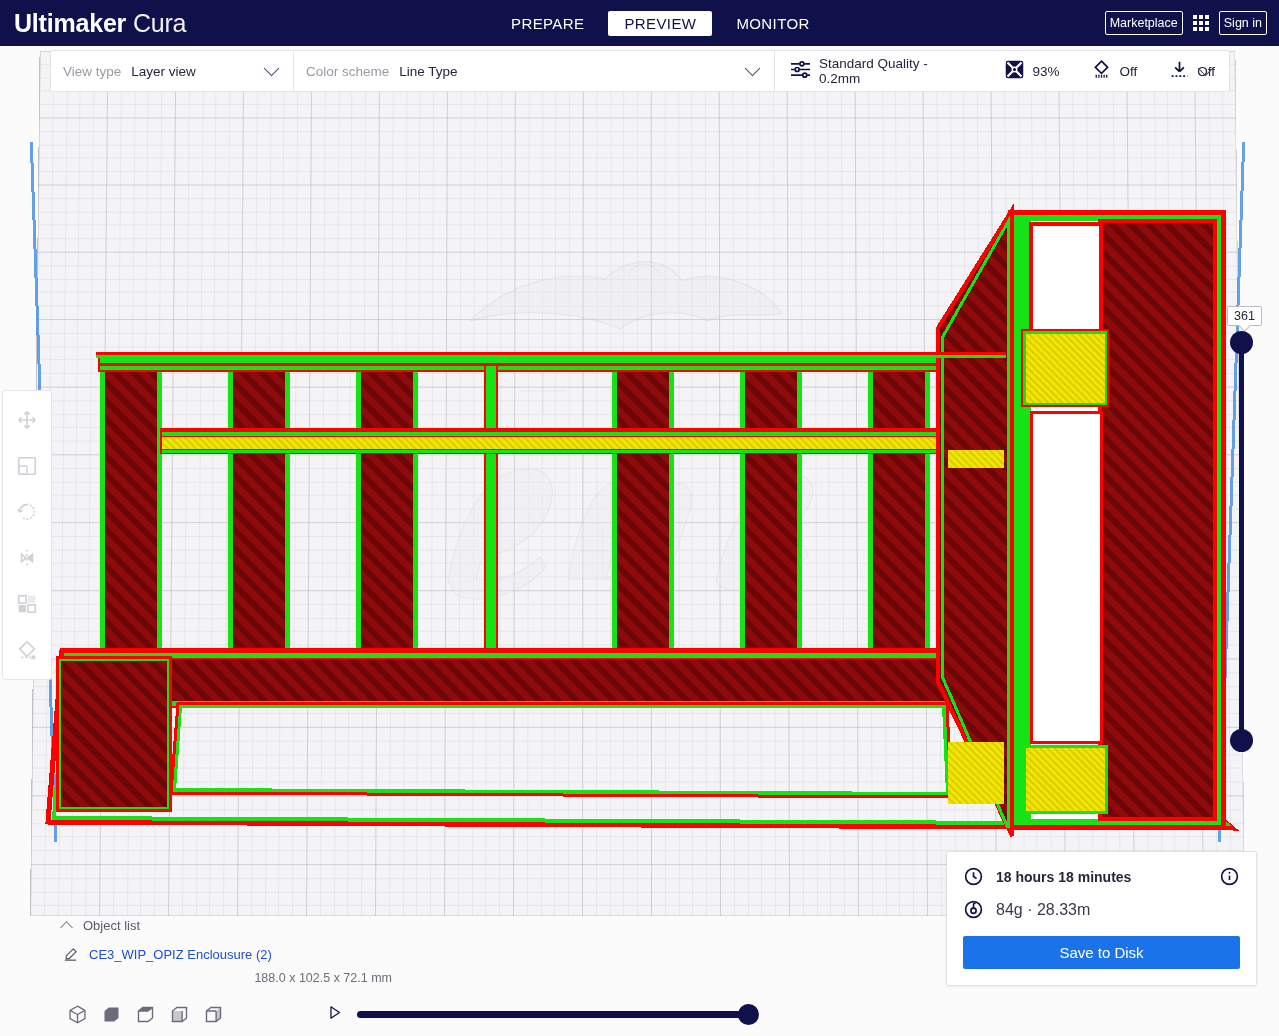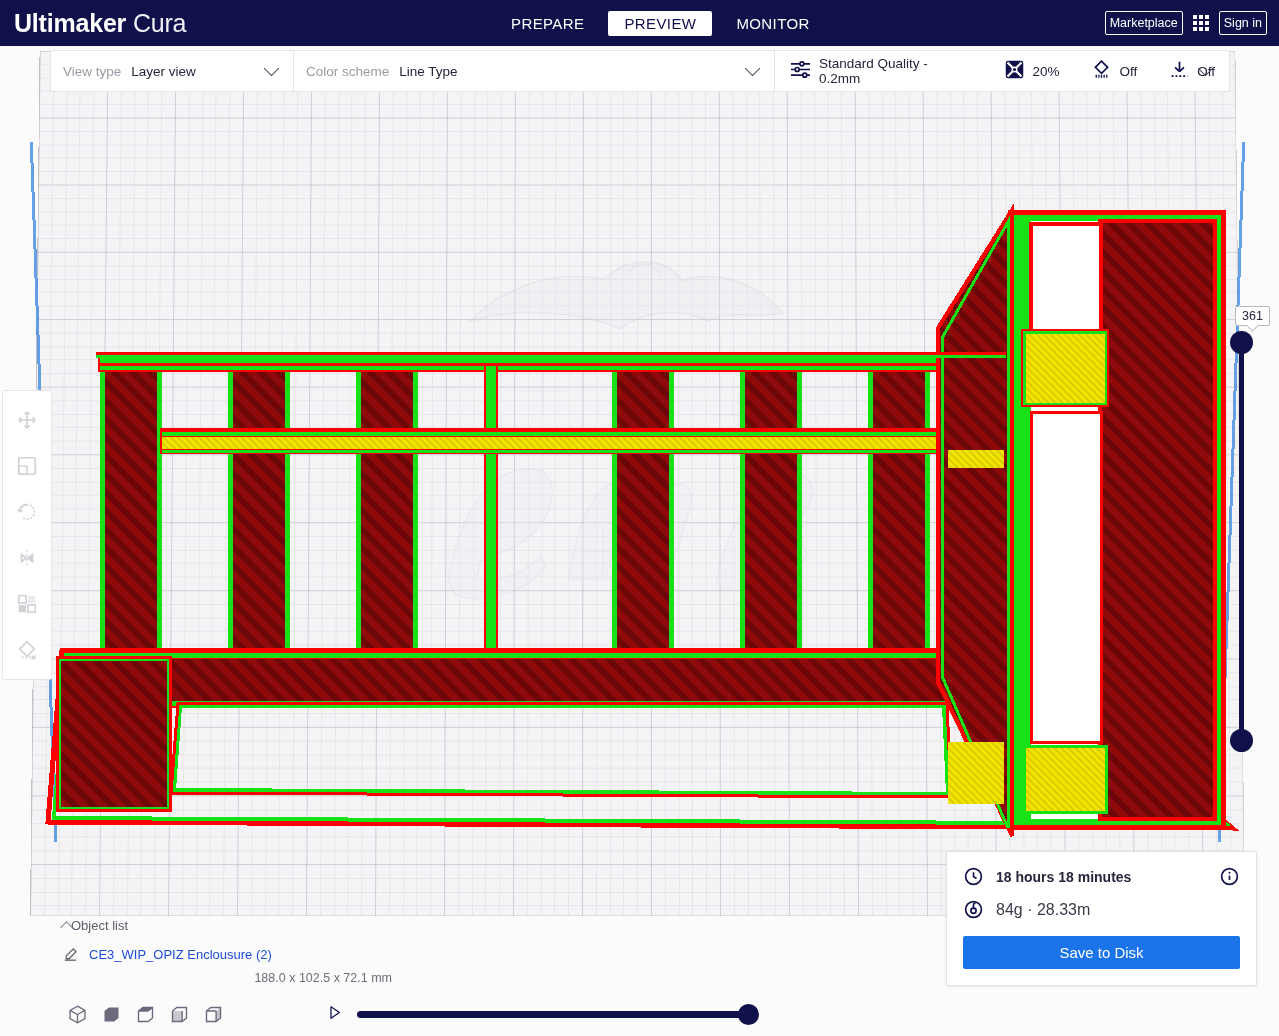--- a/index.html
+++ b/index.html
@@ -97,34 +97,34 @@
   .tool-btn { width: 36px; height: 38px; display: flex; align-items: center; justify-content: center; cursor: pointer; }
   .tool-btn svg { opacity: .45; }
 
   
   #layer-slider { position: absolute; right: 14px; top: 240px; width: 46px; height: 470px; z-index: 25; }
   #ls-track { position: absolute; left: 20px; top: 56px; width: 5px; height: 398px; background: #10104b; border-radius: 3px; }
   .ls-handle { position: absolute; left: 11px; width: 23px; height: 23px; border-radius: 50%; background: #10104b; cursor: pointer; }
   #ls-handle-top { top: 45px; }
   #ls-handle-bottom { top: 443px; }
   #ls-value {
-    position: absolute; left: 16px; top: 20px; min-width: 34px; padding: 2px 6px;
+    position: absolute; left: 8px; top: 20px; min-width: 34px; padding: 2px 6px;
     background: #ffffff; border: 1px solid #b9b9c4; border-radius: 2px;
     font-size: 12.5px; color: #25253c; text-align: center;
   }
   #ls-value::after {
     content: ""; position: absolute; left: 50%; margin-left: -4px; bottom: -5px;
     width: 8px; height: 8px; background: #ffffff;
     border-right: 1px solid #b9b9c4; border-bottom: 1px solid #b9b9c4;
     transform: rotate(45deg);
   }
 
   
   #object-list { position: absolute; left: 62px; top: 866px; width: 330px; z-index: 25; }
-  #ol-header { display: flex; align-items: center; height: 26px; cursor: pointer; }
+  #ol-header { display: flex; align-items: center; gap: 12px; height: 26px; cursor: pointer; }
   #ol-header .caret { width: 9px; height: 9px; border-left: 1.6px solid #7d7d8c; border-top: 1.6px solid #7d7d8c;
                       transform: rotate(45deg); margin-top: 4px; }
   #ol-title { font-size: 13px; color: #5c5c6b; }
   #ol-row { display: flex; align-items: center; gap: 10px; margin-top: 8px; }
   #ol-name { font-size: 13px; color: #1d4ed8; }
   #ol-dims { font-size: 12.5px; color: #6d6d7b; margin-top: 8px; margin-left: 14px; text-align: right; }
 
   
   #bottom-bar {
     position: absolute; left: 0; bottom: 0; width: 1279px; height: 44px;
@@ -534,21 +534,21 @@
       </span>
 
       <span class="ps-item" style="margin-left:28px">
         <span class="icn">
           <svg width="21" height="21" viewBox="0 0 24 24">
             <rect x="2" y="2" width="20" height="20" rx="2.5" fill="#10104b"></rect>
             <path d="M4 4l16 16M20 4L4 20" stroke="#ffffff" stroke-width="2.6"></path>
             <circle cx="12" cy="12" r="2.6" fill="#10104b" stroke="#ffffff" stroke-width="1.6"></circle>
           </svg>
         </span>
-        <span>20%</span>
+        <span>93%</span>
       </span>
 
       <span class="ps-item" style="margin-left:22px">
         <span class="icn">
           <svg width="21" height="21" viewBox="0 0 24 24" fill="none" stroke="#10104b" stroke-width="1.9">
             <path d="M12 2.5l7 7-7 7-7-7z"></path>
             <path d="M6 18v3.5M9 18v3.5M12 18v3.5M15 18v3.5M18 18v3.5" stroke-width="1.5"></path>
           </svg>
         </span>
         <span>Off</span>

